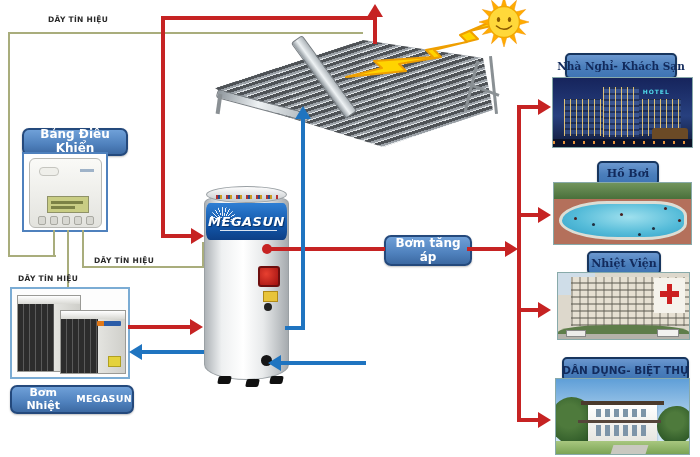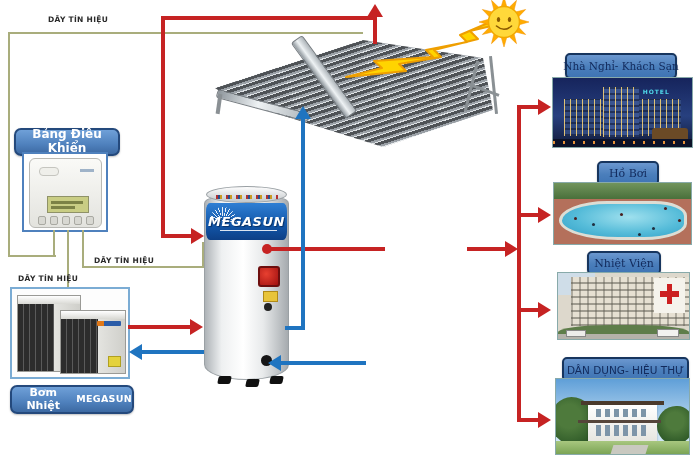--- a/index.html
+++ b/index.html
@@ -28,21 +28,21 @@
   .ar.u.c{border-bottom-color:var(--cold-water-line);}
   .dot{position:absolute;width:10px;height:10px;border-radius:50%;background:var(--hot-water-line);}
   
   .pill{position:absolute;display:flex;flex-direction:column;align-items:center;justify-content:center;
         background:linear-gradient(180deg,#6fa0d8,var(--label-fill) 60%,#3c69a2);
         border:2px solid var(--label-border);border-radius:7px;color:var(--label-text);
         font-weight:bold;text-align:center;line-height:1.15;box-shadow:0 1px 2px rgba(0,0,0,.25);}
   .dest-pill{position:absolute;display:flex;align-items:center;justify-content:center;
         background:linear-gradient(180deg,#6b97cf,var(--dest-label-fill) 55%,#3f74b4);
         border:2px solid #17355e;border-radius:5px;color:var(--dest-label-text);
-        font-weight:normal;white-space:nowrap;box-shadow:0 1px 2px rgba(0,0,0,.25);}
+        font-weight:bold;white-space:nowrap;box-shadow:0 1px 2px rgba(0,0,0,.25);}
   .serif{font-family:"DejaVu Serif","Liberation Serif",serif;}
   .sig-label{position:absolute;font-size:7.5px;font-weight:bold;color:#2a2a2a;letter-spacing:.3px;white-space:nowrap;}
   
   .photo{position:absolute;overflow:hidden;border:1px solid #8aa;box-sizing:border-box;}
   
   .tubes{position:absolute;left:210px;top:33px;width:290px;height:120px;
          background:repeating-linear-gradient(162deg,#4e5256 0 3px,#9aa0a6 3px 5px,#dde1e4 5px 6px);
          clip-path:polygon(5px 55px,153px 7px,273px 25px,283px 77px,173px 114px,23px 67px);}
   .bar{position:absolute;background:linear-gradient(90deg,#8e969c,#eef2f4 45%,#aeb5ba);border:1px solid #777d82;border-radius:3px;}
   .leg{position:absolute;background:#8a9094;}
@@ -138,21 +138,21 @@
       <div class="ph-layer" style="left:20%;top:38%;width:60%;height:16%;background:#cc2020;"></div>
       <div class="ph-layer" style="left:42%;top:16%;width:16%;height:60%;background:#cc2020;"></div>
     </div>
     <div class="ph-layer" style="left:0;right:0;bottom:8%;height:14%;background:#5e7d4a;border-radius:40% 40% 0 0/80% 80% 0 0;"></div>
     <div class="ph-layer" style="left:0;right:0;bottom:0;height:8%;background:#b4b2aa;"></div>
     <div class="ph-layer" style="left:6%;bottom:3%;width:14%;height:8%;background:#ececea;border:1px solid #888;"></div>
     <div class="ph-layer" style="right:8%;bottom:3%;width:15%;height:9%;background:#f2f2f0;border:1px solid #888;"></div>
   </div>
 
   <div class="dest-pill" style="left:562px;top:357px;width:123px;height:21px;font-size:10.5px;">
-    <span>DÂN DỤNG- HIỆU THỰ</span>
+    <span>DÂN DỤNG- BIỆT THỰ</span>
   </div>
   <div class="photo" style="left:555px;top:378px;width:135px;height:77px;background:linear-gradient(180deg,#5f9fd8,#cfe6f6 72%);">
     <div class="ph-layer" style="left:-4%;bottom:12%;width:34%;height:64%;border-radius:50% 60% 45% 55%;
          background:radial-gradient(circle at 40% 40%,#4e7a3c 30%,#2f5a28 75%);"></div>
     <div class="ph-layer" style="right:-3%;bottom:14%;width:27%;height:50%;border-radius:55% 45% 50% 50%;
          background:radial-gradient(circle at 50% 40%,#4e7a3c 30%,#2f5a28 75%);"></div>
     <div class="ph-layer" style="left:24%;right:24%;bottom:18%;height:48%;background:linear-gradient(180deg,#ffffff,#e6e6e0);
          box-shadow:0 1px 2px rgba(0,0,0,.25);">
       <div class="ph-layer" style="left:-10%;right:-10%;top:-10%;height:12%;background:#4a3a2c;"></div>
       <div class="ph-layer" style="left:-14%;right:-6%;top:42%;height:9%;background:#55453a;"></div>
@@ -215,21 +215,21 @@
       <g transform="rotate(330 44 28)">
           <polygon points="44,3 48,17 40,17"></polygon>
         </g>
     </g>
     <circle cx="44" cy="28" r="15.5" fill="#ffd83a" stroke="#f2a800" stroke-width="1.5"></circle>
     <ellipse cx="38.5" cy="25.5" rx="1.7" ry="2.5" fill="#8a5a00"></ellipse>
     <ellipse cx="49.5" cy="25.5" rx="1.7" ry="2.5" fill="#8a5a00"></ellipse>
     <path d="M36.5,32 Q44,38.5 51.5,32" fill="none" stroke="#8a5a00" stroke-width="1.6" stroke-linecap="round"></path>
   </svg>
 
-  <div class="pill" style="left:14px;top:128px;width:102px;height:24px;font-size:12px;">
+  <div class="pill" style="left:22px;top:128px;width:102px;height:24px;font-size:12px;">
     <span>Bảng Điều Khiển</span>
   </div>
   <div class="ctl-box"></div>
   <div class="ctl">
     <div class="ind"></div>
     <div class="logo"></div>
     <div class="lcd">
         <i></i>
         <i class="l2"></i>
       </div>
@@ -272,20 +272,23 @@
     </div>
     <div class="heater"></div>
     <div class="sticker"></div>
     <div class="knob"></div>
     <div class="fitting"></div>
     <div class="foot" style="left:14px;top:190px;"></div>
     <div class="foot" style="left:42px;top:193px;"></div>
     <div class="foot" style="left:66px;top:190px;"></div>
   </div>
 
+  <div class="pill" style="left:384px;top:235px;width:84px;height:27px;font-size:12px;">
+    <span>Bơm tăng áp</span>
+  </div>
 
   <div class="seg sig" style="left:8px;top:32px;width:2px;height:225px;"></div>
   <div class="seg sig" style="left:8px;top:255px;width:48px;height:2px;"></div>
   <div class="seg sig" style="left:53px;top:230px;width:2px;height:27px;"></div>
   <div class="seg sig" style="left:8px;top:32px;width:355px;height:2px;"></div>
   <div class="seg sig" style="left:67px;top:230px;width:2px;height:57px;"></div>
   <div class="seg sig" style="left:82px;top:230px;width:2px;height:38px;"></div>
   <div class="seg sig" style="left:82px;top:266px;width:122px;height:2px;"></div>
   <div class="seg sig" style="left:202px;top:242px;width:2px;height:26px;"></div>
 

